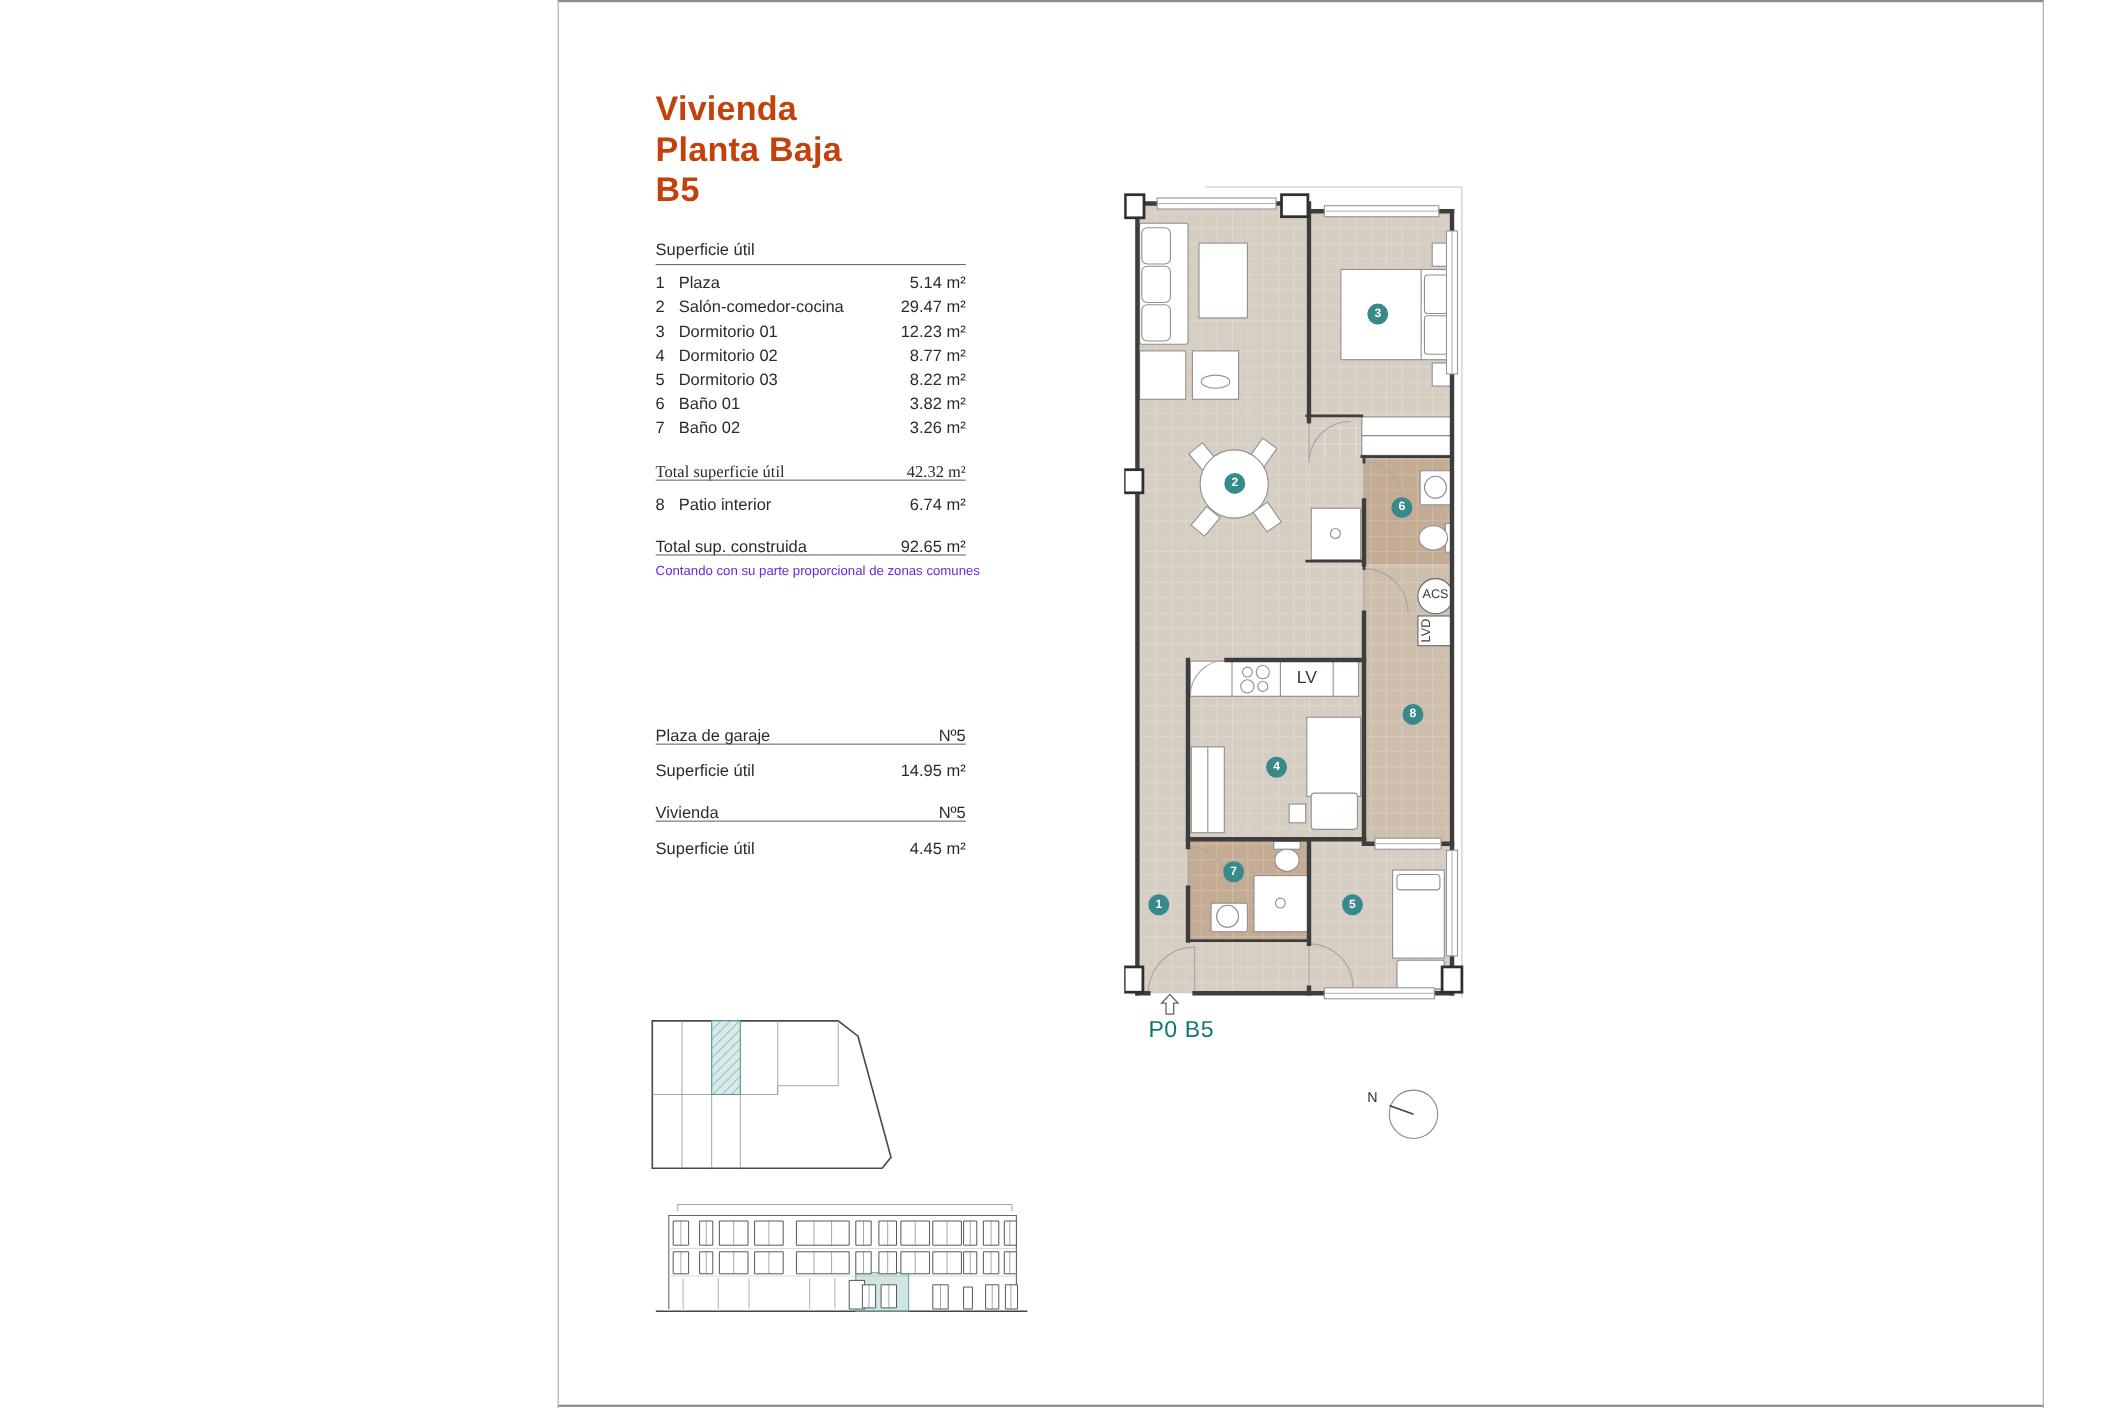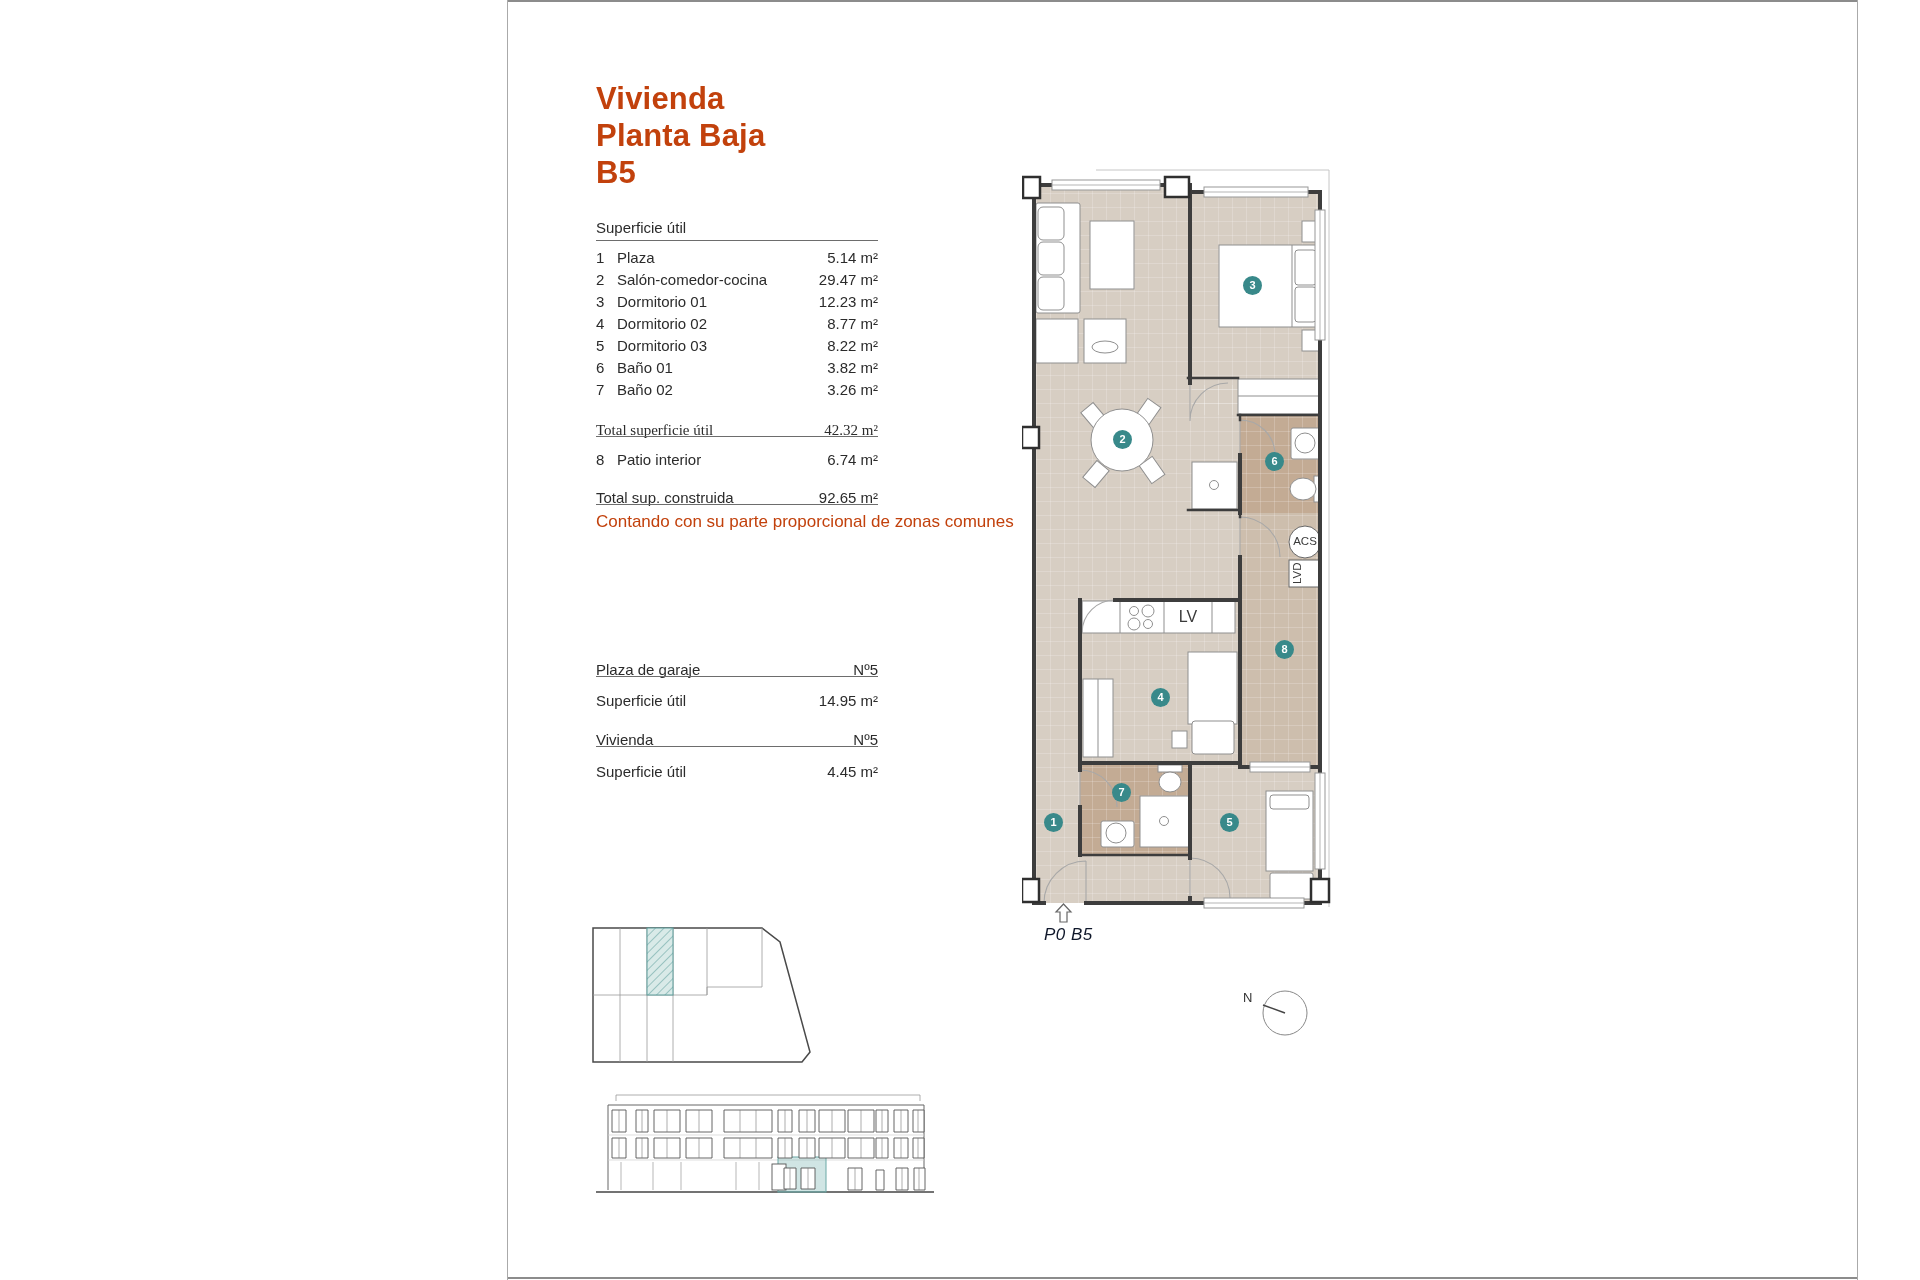--- a/index.html
+++ b/index.html
@@ -14,29 +14,29 @@
   
   .title { position:absolute; left:596px; top:80px; font-size:31px; line-height:37px; font-weight:700; color:#c2410c; letter-spacing:0.2px; }
 
   
   .sec-label { position:absolute; left:596px; font-size:15px; color:#2b2b2b; width:282px; }
   .rule { position:absolute; left:596px; width:282px; height:1px; background:#6d6d6d; }
   .trow { position:absolute; left:596px; width:282px; height:22px; font-size:15px; line-height:22px; }
   .trow .num { position:absolute; left:0; }
   .trow .nm  { position:absolute; left:21px; }
   .trow .val { position:absolute; right:0;text-align:center; }
-  .note { position:absolute; left:596px; top:512px; font-size:17px; color:#c2410c; }
+  .note { position:absolute; left:596px; top:512px; font-size:12px; color:#6d28d9; }
 
   
   #plan { position:absolute; left:1022px; top:165px; width:310px; height:790px; }
   #plan svg { position:absolute; left:0; top:0; }
   .roomdot { position:absolute; width:19px; height:19px; border-radius:50%; background:#38898a; color:#fff; font-size:11px; line-height:19px; text-align:center; font-weight:700; }
   .planlab { position:absolute; font-size:16px; color:#3a3a3a; text-align:center; }
   .planlab.v { writing-mode:vertical-rl; transform:rotate(180deg); font-size:11.5px; }
-  .plancode { position:absolute; left:22px; top:760px; font-size:17px; color:#0f172a; letter-spacing:0.5px;font-style:italic; }
+  .plancode { position:absolute; left:22px; top:760px; font-size:21px; color:#0f766e; letter-spacing:0.5px; }
 
   
   #siteplan { position:absolute; left:590px; top:925px; }
   #elevation { position:absolute; left:596px; top:1092px; }
   #north { position:absolute; left:1235px; top:975px; }
   #north .nlab { position:absolute; left:8px; top:15px; font-size:13px; color:#333; }
 </style>
 </head>
 <body>
 

